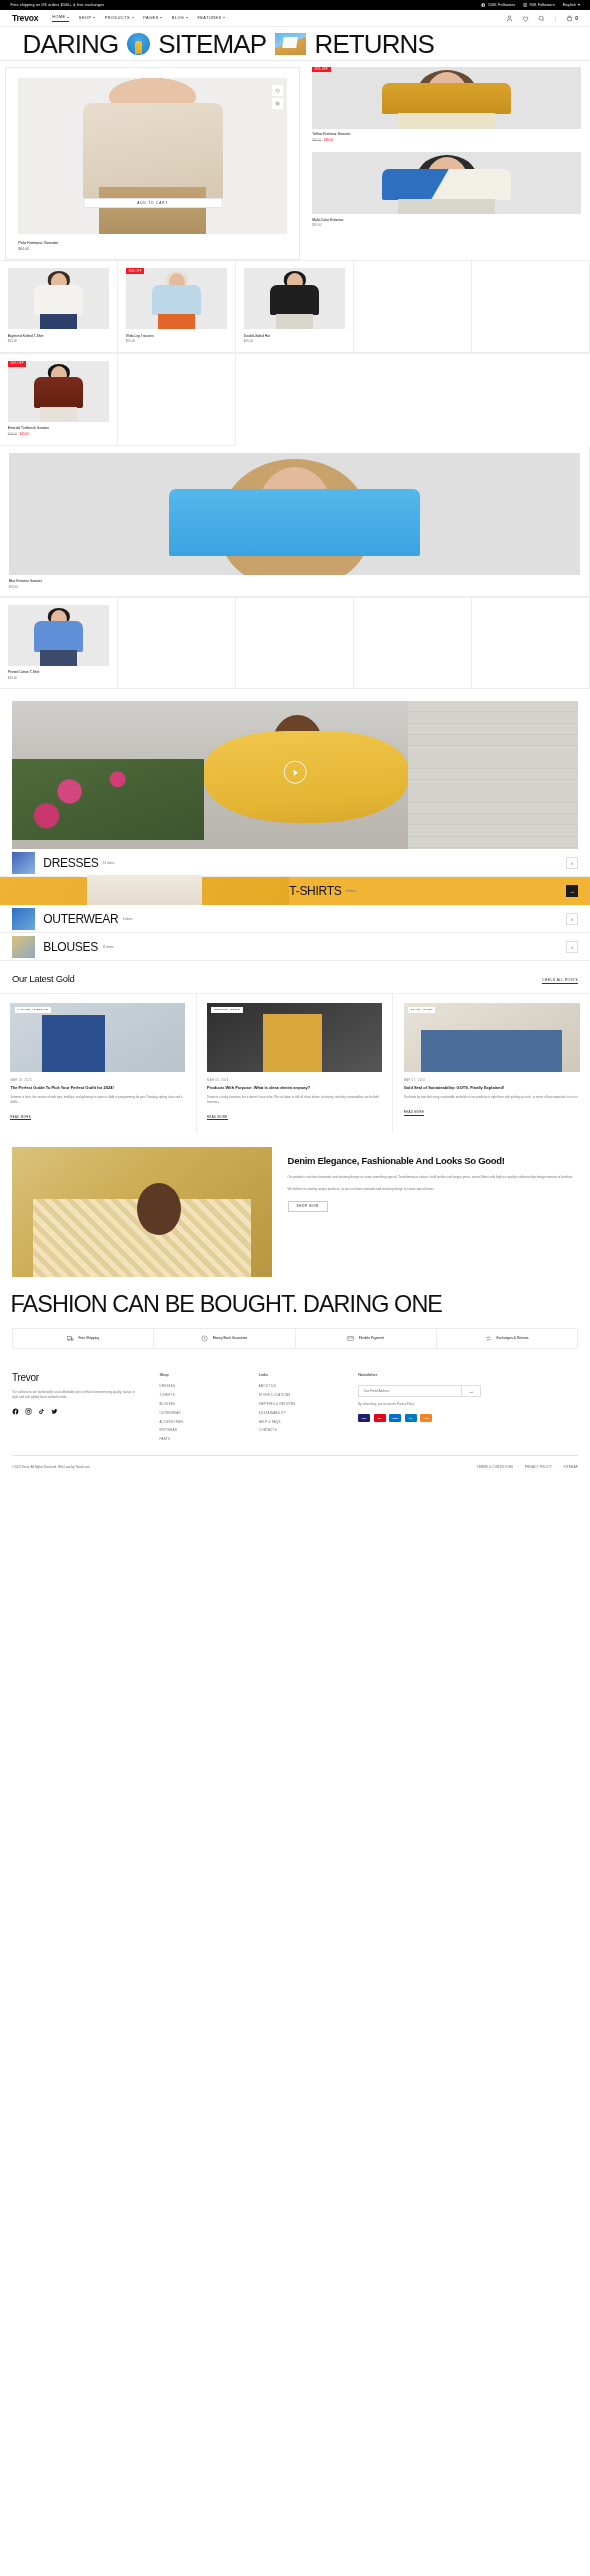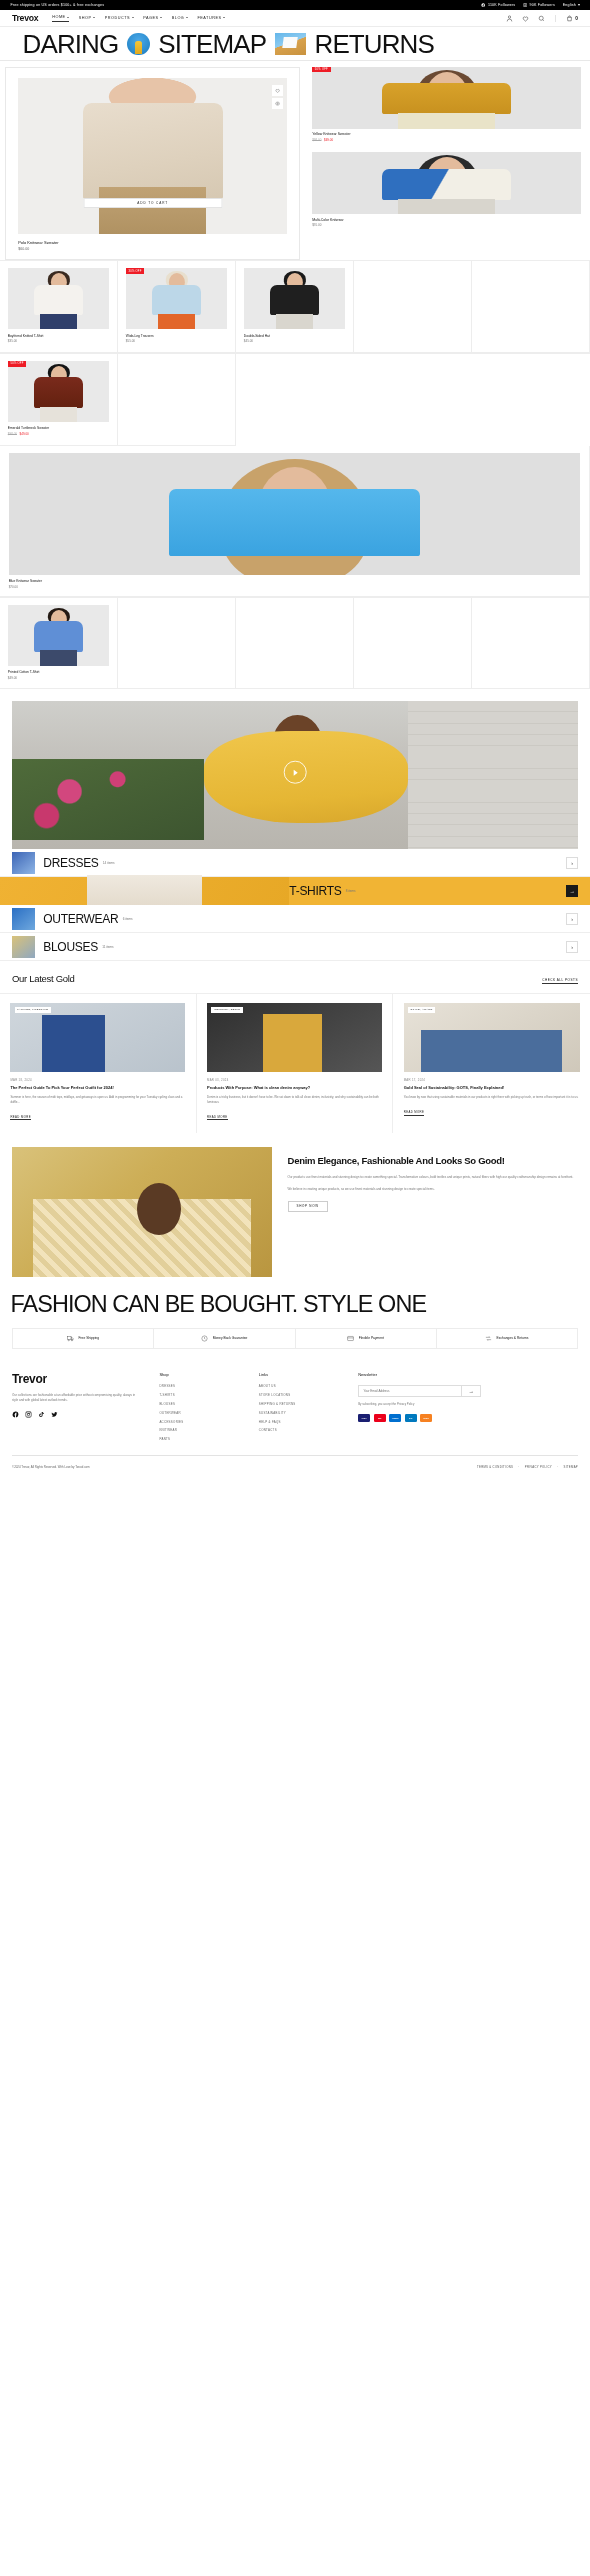--- a/index.html
+++ b/index.html
@@ -174,21 +174,21 @@
   .bigtext { font-size:23.4px; letter-spacing:-0.9px; padding:14px 10.4px 10.4px; white-space:nowrap; overflow:hidden; }
   
   .features { display:flex; border:0.9px solid #ececec; margin:0 12px; }
   .feature { flex:1; display:flex; align-items:center; justify-content:center; gap:4.3px;
     height:19px; border-right:0.9px solid #ececec; font-size:3.3px; }
   .feature:last-child { border-right:none; }
   .feature svg { width:7px; height:7px; stroke:#333; fill:none; stroke-width:1.3; }
   
   .footer { padding:22.6px 12px 0; display:flex; gap:17.4px; }
   .f-brand { width:130px; }
-  .f-logo { font-size:12px; font-weight:700; letter-spacing:-0.3px; }
+  .f-logo { font-size:10px; font-weight:400; letter-spacing:-0.3px; }
   .f-desc { font-size:3px; color:#777; line-height:1.8; margin-top:7px; }
   .f-social { display:flex; gap:6px; margin-top:7.8px; }
   .f-social svg { width:7px; height:7px; fill:#111; }
   .f-col { width:82px; }
   .f-head { font-size:4px; font-weight:400; }
   .f-list { margin-top:7.8px; display:flex; flex-direction:column; gap:4.8px; }
   .f-list a { font-size:2.9px; color:#666; text-decoration:none; letter-spacing:0.3px; }
   .f-news { flex:1; }
   .news-form { display:flex; margin-top:8.7px; border:0.9px solid #ddd; width:123px; height:12px; }
   .news-form input { flex:1; border:none; outline:none; padding:0 4.3px; font-size:3px; font-family:inherit; color:#555; }
@@ -532,21 +532,21 @@
     <div class="pface"></div>
   </div>
   <div class="promo-text">
     <div class="promo-title">Denim Elegance, Fashionable And Looks So Good!</div>
     <div class="promo-p">Our products use finest materials and stunning design to create something special. Transformative colours, bold textiles and unique prints, natural fibers with high our quality craftsmanship design remains at forefront.</div>
     <div class="promo-p">We believe in creating unique products, so we use finest materials and stunning design to create special items.</div>
     <div class="promo-btn">SHOP NOW</div>
   </div>
 </div>
 
-<div class="bigtext">FASHION CAN BE BOUGHT. STYLE ONE</div>
+<div class="bigtext">FASHION CAN BE BOUGHT. DARING ONE</div>
 
 <div class="features">
   <div class="feature">
     <svg viewBox="0 0 24 24">
         <rect x="1" y="6" width="13" height="10"></rect>
         <path d="M14 9h4l3 3v4h-7z"></path>
         <circle cx="6" cy="18" r="2"></circle>
         <circle cx="17" cy="18" r="2"></circle>
       </svg>
     <span>Free Shipping</span>

